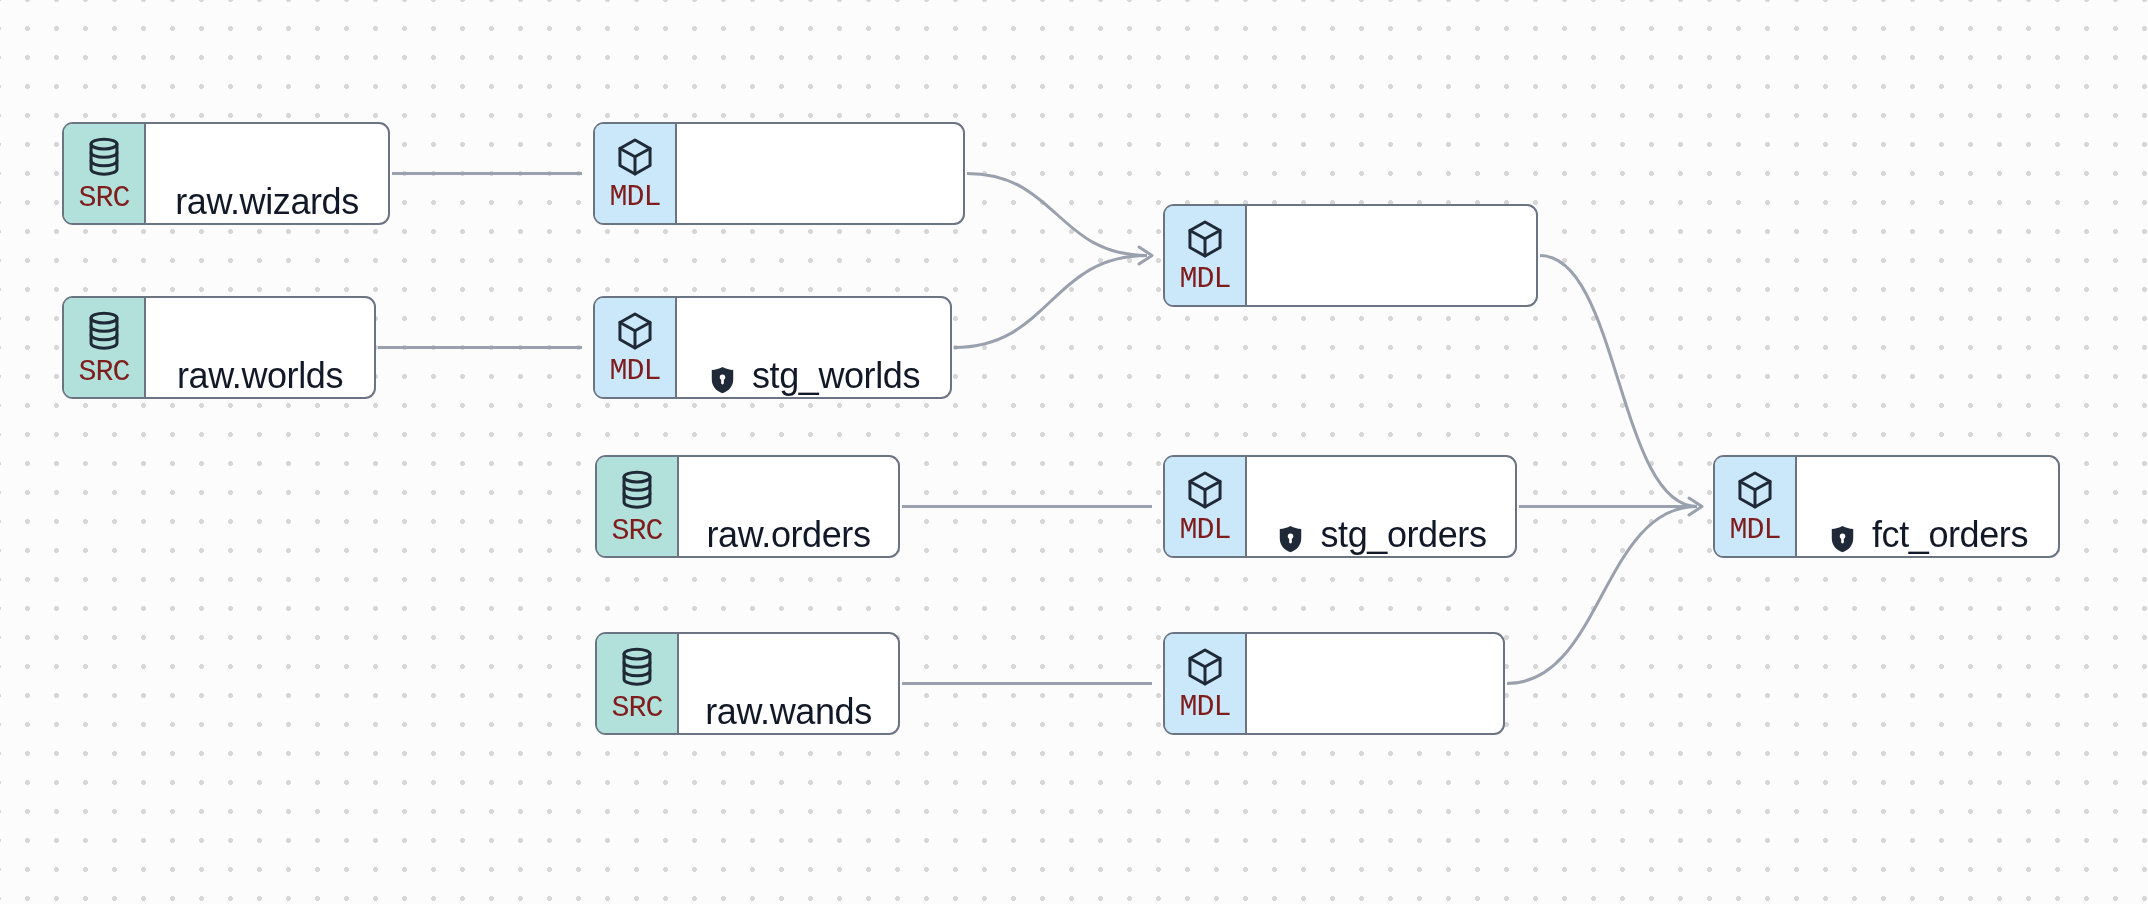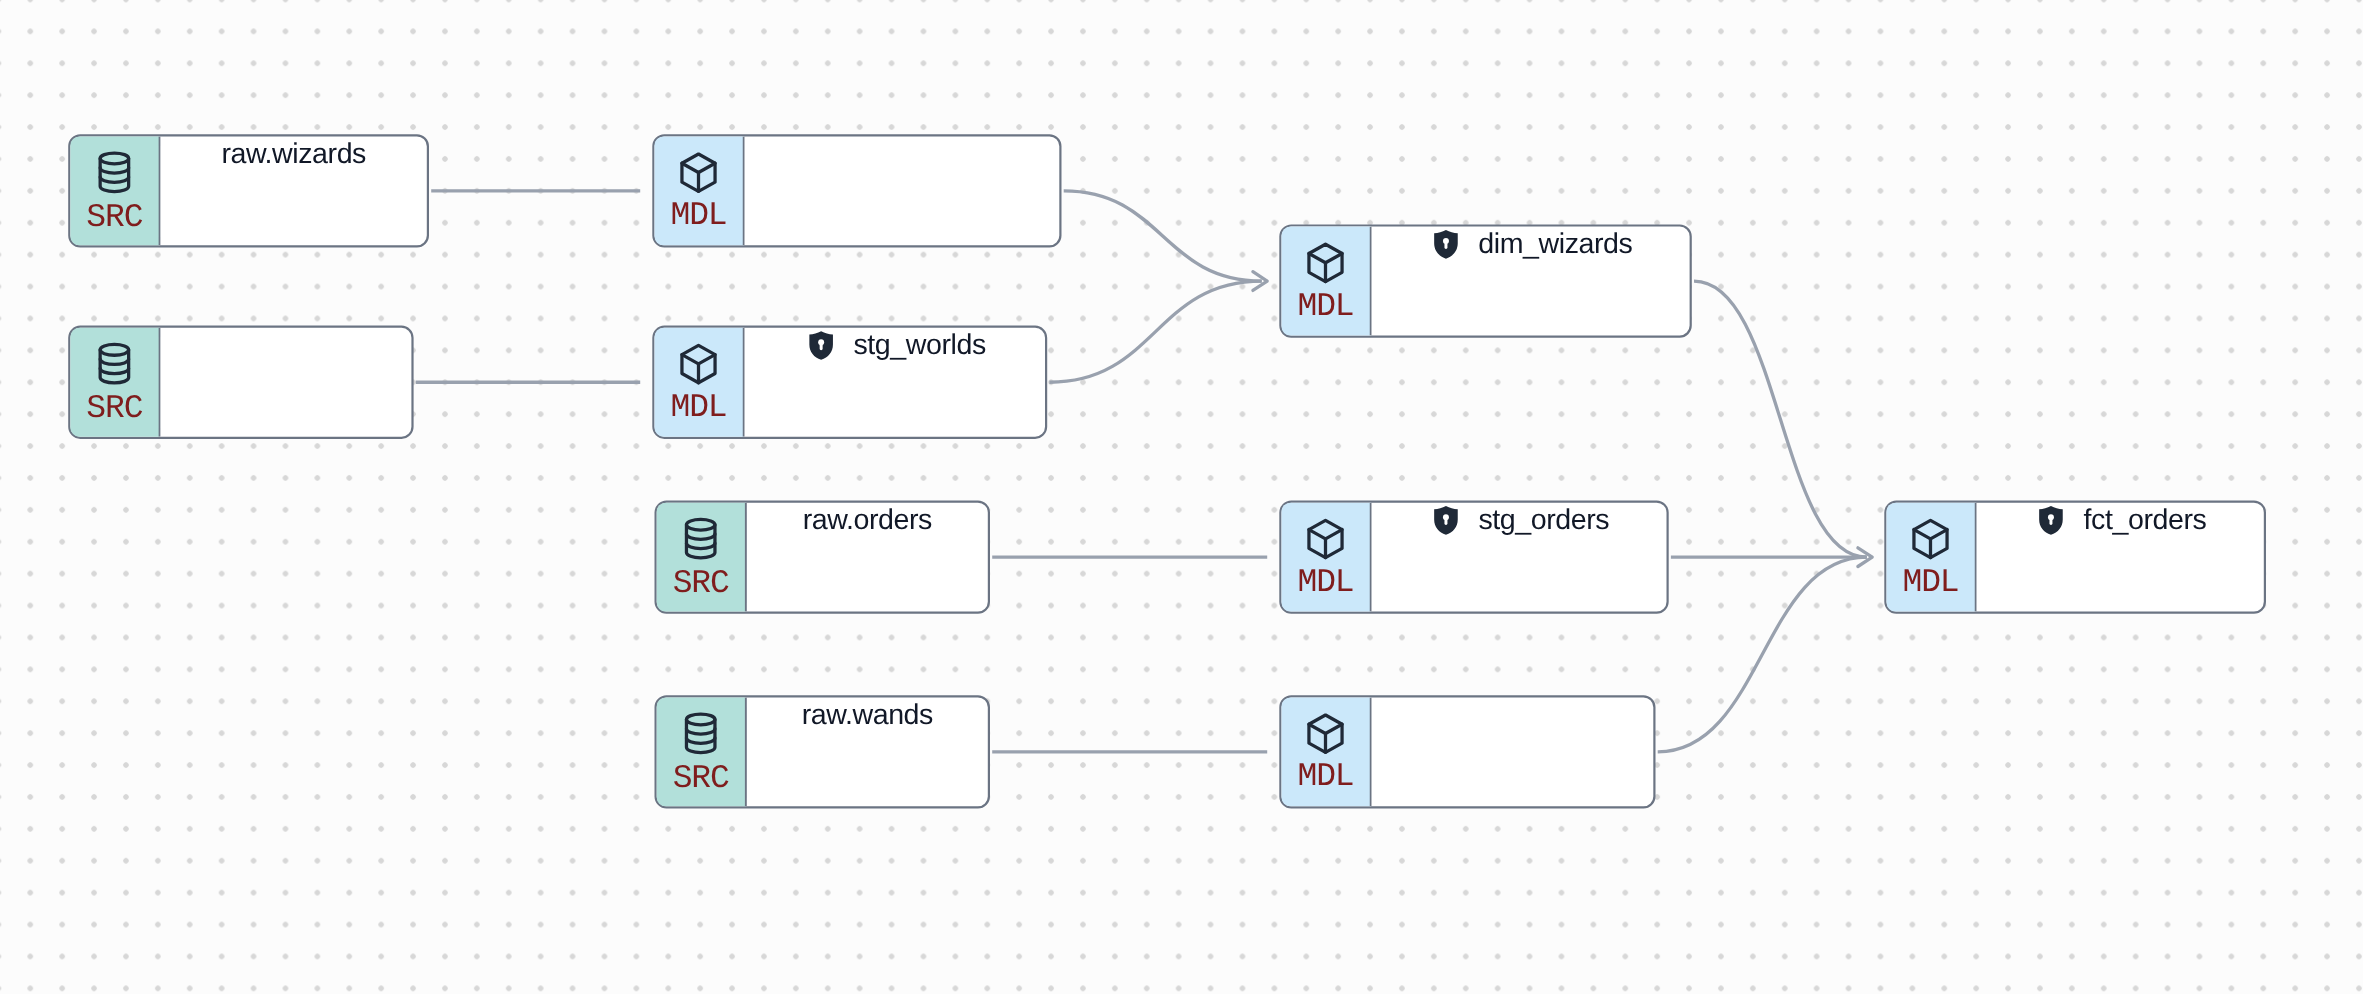--- a/index.html
+++ b/index.html
@@ -22,23 +22,23 @@
     border-right:2.5px solid #6b7483;border-radius:8px 0 0 8px;
   }
   .badge.src{background:#b2e0da;}
   .badge.mdl{background:#cbe8fa;}
   .badge-label{
     font-family:"Liberation Mono","DejaVu Sans Mono",monospace;
     font-size:30px;line-height:1;color:#7f1d1d;letter-spacing:-1px;
   }
   .badge-icon{display:flex;align-items:center;justify-content:center;}
   .body{
-    flex:1;display:flex;align-items:flex-start;justify-content:center;
+    flex:1;display:flex;align-items:flex-end;justify-content:center;
     gap:14px;padding:0 24px;white-space:nowrap;
-    font-size:26px;letter-spacing:-0.4px;color:#111827;
+    font-size:36px;letter-spacing:-0.4px;color:#111827;
   }
   .shield{display:flex;align-items:center;justify-content:center;}
 </style>
 </head>
 <body>
 
 <div id="canvas">
   <svg id="edges">
       <path d="M392 173.5 H582" fill="none" stroke="#99a1ae" stroke-width="3"></path>
       <path d="M378 347.5 H582" fill="none" stroke="#99a1ae" stroke-width="3"></path>
@@ -86,20 +86,23 @@
         <span class="badge-icon">
           <svg width="42" height="46" viewBox="0 0 24 24" fill="none" stroke="#1f2937" stroke-width="1.7" stroke-linecap="round">
             <ellipse cx="12" cy="4.6" rx="7.4" ry="2.8"></ellipse>
             <path d="M4.6 4.6v4.8c0 1.55 3.31 2.8 7.4 2.8s7.4-1.25 7.4-2.8V4.6"></path>
             <path d="M4.6 9.4v4.8c0 1.55 3.31 2.8 7.4 2.8s7.4-1.25 7.4-2.8V9.4"></path>
             <path d="M4.6 14.2v4.8c0 1.55 3.31 2.8 7.4 2.8s7.4-1.25 7.4-2.8v-4.8"></path>
           </svg>
         </span>
         <span class="badge-label">SRC</span>
       </div>
+      <div class="body">
+        <span>raw.worlds</span>
+      </div>
     </div>
     <div class="node" style="left: 593px; top: 296px; width: 359px; height: 103px;">
       <div class="badge mdl">
         <span class="badge-icon">
           <svg width="42" height="44" viewBox="0 0 24 24" fill="none" stroke="#1f2937" stroke-width="1.7" stroke-linejoin="round" stroke-linecap="round">
             <path d="M12 2.3 20.6 7.1 v9.8 L12 21.7 3.4 16.9 V7.1 Z"></path>
             <path d="M3.4 7.1 12 11.9 20.6 7.1"></path>
             <path d="M12 11.9 V21.7"></path>
           </svg>
         </span>
@@ -120,112 +123,102 @@
       <div class="badge mdl">
         <span class="badge-icon">
           <svg width="42" height="44" viewBox="0 0 24 24" fill="none" stroke="#1f2937" stroke-width="1.7" stroke-linejoin="round" stroke-linecap="round">
             <path d="M12 2.3 20.6 7.1 v9.8 L12 21.7 3.4 16.9 V7.1 Z"></path>
             <path d="M3.4 7.1 12 11.9 20.6 7.1"></path>
             <path d="M12 11.9 V21.7"></path>
           </svg>
         </span>
         <span class="badge-label">MDL</span>
       </div>
+    </div>
+    <div class="node" style="left: 595px; top: 455px; width: 305px; height: 103px;">
+      <div class="badge src">
+        <span class="badge-icon">
+          <svg width="42" height="46" viewBox="0 0 24 24" fill="none" stroke="#1f2937" stroke-width="1.7" stroke-linecap="round">
+            <ellipse cx="12" cy="4.6" rx="7.4" ry="2.8"></ellipse>
+            <path d="M4.6 4.6v4.8c0 1.55 3.31 2.8 7.4 2.8s7.4-1.25 7.4-2.8V4.6"></path>
+            <path d="M4.6 9.4v4.8c0 1.55 3.31 2.8 7.4 2.8s7.4-1.25 7.4-2.8V9.4"></path>
+            <path d="M4.6 14.2v4.8c0 1.55 3.31 2.8 7.4 2.8s7.4-1.25 7.4-2.8v-4.8"></path>
+          </svg>
+        </span>
+        <span class="badge-label">SRC</span>
+      </div>
+      <div class="body">
+        <span>raw.orders</span>
+      </div>
+    </div>
+    <div class="node" style="left: 1163px; top: 455px; width: 354px; height: 103px;">
+      <div class="badge mdl">
+        <span class="badge-icon">
+          <svg width="42" height="44" viewBox="0 0 24 24" fill="none" stroke="#1f2937" stroke-width="1.7" stroke-linejoin="round" stroke-linecap="round">
+            <path d="M12 2.3 20.6 7.1 v9.8 L12 21.7 3.4 16.9 V7.1 Z"></path>
+            <path d="M3.4 7.1 12 11.9 20.6 7.1"></path>
+            <path d="M12 11.9 V21.7"></path>
+          </svg>
+        </span>
+        <span class="badge-label">MDL</span>
+      </div>
       <div class="body">
         <span class="shield">
           <svg width="31" height="33" viewBox="0 0 24 24">
             <path fill="#1f2937" d="M12 1.6 C14.6 2.9 17.4 3.7 20.3 3.9 V11 c0 5.3-3.3 9.1-8.3 10.8 C7 20.1 3.7 16.3 3.7 11 V3.9 C6.6 3.7 9.4 2.9 12 1.6 Z"></path>
             <circle cx="12" cy="9.4" r="2.1" fill="#ffffff"></circle>
             <rect x="10.95" y="10.4" width="2.1" height="4.6" rx="1.05" fill="#ffffff"></rect>
           </svg>
         </span>
-        <span>dim_wizards</span>
-      </div>
-    </div>
-    <div class="node" style="left: 595px; top: 455px; width: 305px; height: 103px;">
-      <div class="badge src">
-        <span class="badge-icon">
-          <svg width="42" height="46" viewBox="0 0 24 24" fill="none" stroke="#1f2937" stroke-width="1.7" stroke-linecap="round">
-            <ellipse cx="12" cy="4.6" rx="7.4" ry="2.8"></ellipse>
-            <path d="M4.6 4.6v4.8c0 1.55 3.31 2.8 7.4 2.8s7.4-1.25 7.4-2.8V4.6"></path>
-            <path d="M4.6 9.4v4.8c0 1.55 3.31 2.8 7.4 2.8s7.4-1.25 7.4-2.8V9.4"></path>
-            <path d="M4.6 14.2v4.8c0 1.55 3.31 2.8 7.4 2.8s7.4-1.25 7.4-2.8v-4.8"></path>
-          </svg>
-        </span>
-        <span class="badge-label">SRC</span>
-      </div>
-      <div class="body">
-        <span>raw.orders</span>
-      </div>
-    </div>
-    <div class="node" style="left: 1163px; top: 455px; width: 354px; height: 103px;">
+        <span>stg_orders</span>
+      </div>
+    </div>
+    <div class="node" style="left: 595px; top: 632px; width: 305px; height: 103px;">
+      <div class="badge src">
+        <span class="badge-icon">
+          <svg width="42" height="46" viewBox="0 0 24 24" fill="none" stroke="#1f2937" stroke-width="1.7" stroke-linecap="round">
+            <ellipse cx="12" cy="4.6" rx="7.4" ry="2.8"></ellipse>
+            <path d="M4.6 4.6v4.8c0 1.55 3.31 2.8 7.4 2.8s7.4-1.25 7.4-2.8V4.6"></path>
+            <path d="M4.6 9.4v4.8c0 1.55 3.31 2.8 7.4 2.8s7.4-1.25 7.4-2.8V9.4"></path>
+            <path d="M4.6 14.2v4.8c0 1.55 3.31 2.8 7.4 2.8s7.4-1.25 7.4-2.8v-4.8"></path>
+          </svg>
+        </span>
+        <span class="badge-label">SRC</span>
+      </div>
+      <div class="body">
+        <span>raw.wands</span>
+      </div>
+    </div>
+    <div class="node" style="left: 1163px; top: 632px; width: 342px; height: 103px;">
+      <div class="badge mdl">
+        <span class="badge-icon">
+          <svg width="42" height="44" viewBox="0 0 24 24" fill="none" stroke="#1f2937" stroke-width="1.7" stroke-linejoin="round" stroke-linecap="round">
+            <path d="M12 2.3 20.6 7.1 v9.8 L12 21.7 3.4 16.9 V7.1 Z"></path>
+            <path d="M3.4 7.1 12 11.9 20.6 7.1"></path>
+            <path d="M12 11.9 V21.7"></path>
+          </svg>
+        </span>
+        <span class="badge-label">MDL</span>
+      </div>
+    </div>
+    <div class="node" style="left: 1713px; top: 455px; width: 347px; height: 103px;">
       <div class="badge mdl">
         <span class="badge-icon">
           <svg width="42" height="44" viewBox="0 0 24 24" fill="none" stroke="#1f2937" stroke-width="1.7" stroke-linejoin="round" stroke-linecap="round">
             <path d="M12 2.3 20.6 7.1 v9.8 L12 21.7 3.4 16.9 V7.1 Z"></path>
             <path d="M3.4 7.1 12 11.9 20.6 7.1"></path>
             <path d="M12 11.9 V21.7"></path>
           </svg>
         </span>
         <span class="badge-label">MDL</span>
       </div>
       <div class="body">
         <span class="shield">
           <svg width="31" height="33" viewBox="0 0 24 24">
             <path fill="#1f2937" d="M12 1.6 C14.6 2.9 17.4 3.7 20.3 3.9 V11 c0 5.3-3.3 9.1-8.3 10.8 C7 20.1 3.7 16.3 3.7 11 V3.9 C6.6 3.7 9.4 2.9 12 1.6 Z"></path>
             <circle cx="12" cy="9.4" r="2.1" fill="#ffffff"></circle>
             <rect x="10.95" y="10.4" width="2.1" height="4.6" rx="1.05" fill="#ffffff"></rect>
           </svg>
         </span>
-        <span>stg_orders</span>
-      </div>
-    </div>
-    <div class="node" style="left: 595px; top: 632px; width: 305px; height: 103px;">
-      <div class="badge src">
-        <span class="badge-icon">
-          <svg width="42" height="46" viewBox="0 0 24 24" fill="none" stroke="#1f2937" stroke-width="1.7" stroke-linecap="round">
-            <ellipse cx="12" cy="4.6" rx="7.4" ry="2.8"></ellipse>
-            <path d="M4.6 4.6v4.8c0 1.55 3.31 2.8 7.4 2.8s7.4-1.25 7.4-2.8V4.6"></path>
-            <path d="M4.6 9.4v4.8c0 1.55 3.31 2.8 7.4 2.8s7.4-1.25 7.4-2.8V9.4"></path>
-            <path d="M4.6 14.2v4.8c0 1.55 3.31 2.8 7.4 2.8s7.4-1.25 7.4-2.8v-4.8"></path>
-          </svg>
-        </span>
-        <span class="badge-label">SRC</span>
-      </div>
-      <div class="body">
-        <span>raw.wands</span>
-      </div>
-    </div>
-    <div class="node" style="left: 1163px; top: 632px; width: 342px; height: 103px;">
-      <div class="badge mdl">
-        <span class="badge-icon">
-          <svg width="42" height="44" viewBox="0 0 24 24" fill="none" stroke="#1f2937" stroke-width="1.7" stroke-linejoin="round" stroke-linecap="round">
-            <path d="M12 2.3 20.6 7.1 v9.8 L12 21.7 3.4 16.9 V7.1 Z"></path>
-            <path d="M3.4 7.1 12 11.9 20.6 7.1"></path>
-            <path d="M12 11.9 V21.7"></path>
-          </svg>
-        </span>
-        <span class="badge-label">MDL</span>
-      </div>
-    </div>
-    <div class="node" style="left: 1713px; top: 455px; width: 347px; height: 103px;">
-      <div class="badge mdl">
-        <span class="badge-icon">
-          <svg width="42" height="44" viewBox="0 0 24 24" fill="none" stroke="#1f2937" stroke-width="1.7" stroke-linejoin="round" stroke-linecap="round">
-            <path d="M12 2.3 20.6 7.1 v9.8 L12 21.7 3.4 16.9 V7.1 Z"></path>
-            <path d="M3.4 7.1 12 11.9 20.6 7.1"></path>
-            <path d="M12 11.9 V21.7"></path>
-          </svg>
-        </span>
-        <span class="badge-label">MDL</span>
-      </div>
-      <div class="body">
-        <span class="shield">
-          <svg width="31" height="33" viewBox="0 0 24 24">
-            <path fill="#1f2937" d="M12 1.6 C14.6 2.9 17.4 3.7 20.3 3.9 V11 c0 5.3-3.3 9.1-8.3 10.8 C7 20.1 3.7 16.3 3.7 11 V3.9 C6.6 3.7 9.4 2.9 12 1.6 Z"></path>
-            <circle cx="12" cy="9.4" r="2.1" fill="#ffffff"></circle>
-            <rect x="10.95" y="10.4" width="2.1" height="4.6" rx="1.05" fill="#ffffff"></rect>
-          </svg>
-        </span>
         <span>fct_orders</span>
       </div>
     </div>
   </div>
 
 </body></html>

